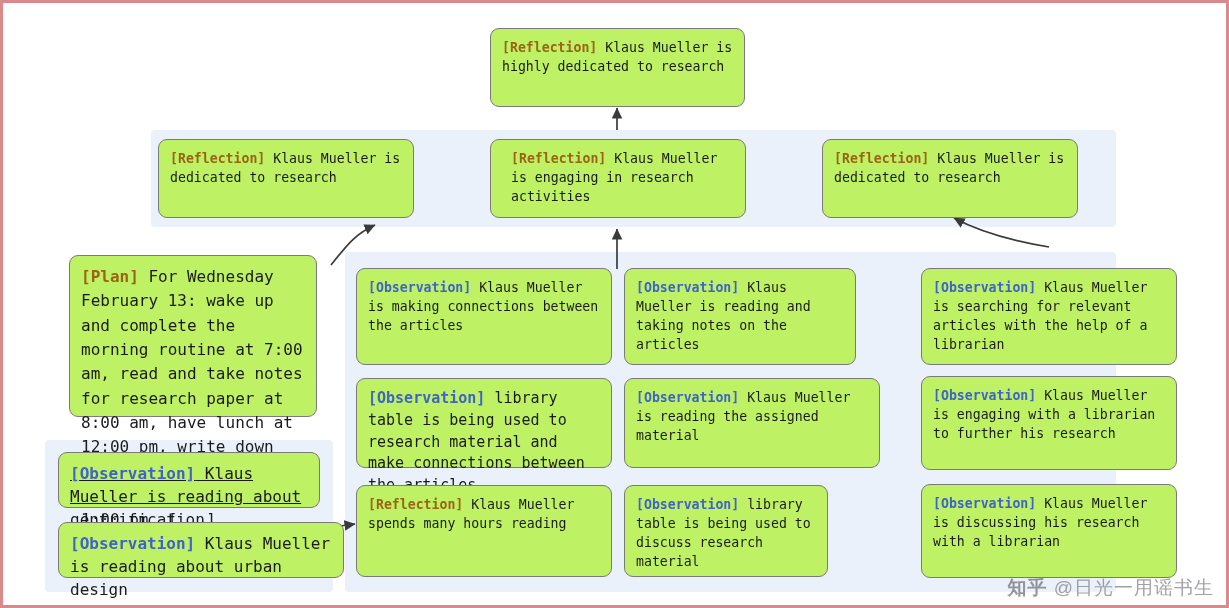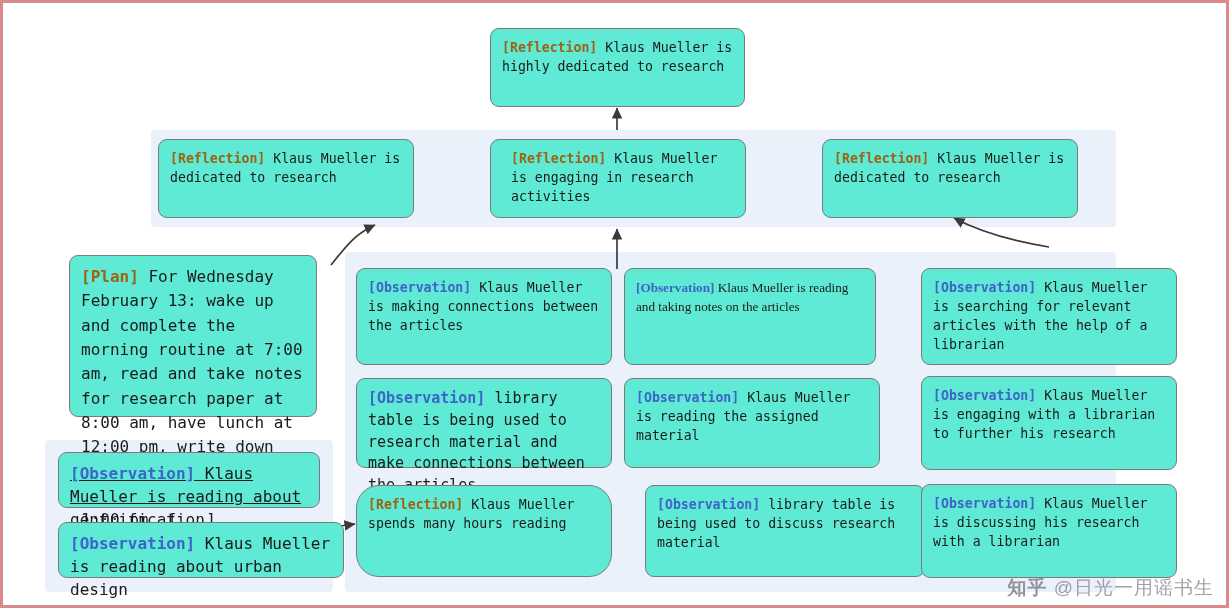--- a/index.html
+++ b/index.html
@@ -19,21 +19,21 @@
     box-sizing: border-box;
     overflow: hidden;
   }
   .band {
     position: absolute;
     background: #eaf1fa;
     border-radius: 4px;
   }
   .node {
     position: absolute;
-    background: #5eead4;
+    background: #bef264;
     border: 1.6px solid #7a7a7a;
     border-radius: 9px;
     box-sizing: border-box;
     padding: 9px 11px;
     line-height: 1.45;
     color: #1b1b1b;
   }
   .node .tag {
     font-weight: bold;
   }
@@ -120,31 +120,31 @@
   <div class="node fs11" style="left:55px; top:519px; width:286px; height:56px;">
     <span class="tag tag-observation">[Observation]</span><span> Klaus Mueller is reading about urban design</span>
   </div>
 
   <div class="node fs13" style="left:353px; top:265px; width:256px; height:97px;">
     <span class="tag tag-observation">[Observation]</span><span> Klaus Mueller is making connections between the articles</span>
   </div>
   <div class="node fs10" style="left:353px; top:375px; width:256px; height:90px;">
     <span class="tag tag-observation">[Observation]</span><span> library table is being used to research material and make connections between the articles</span>
   </div>
-  <div class="node fs13" style="left:353px; top:482px; width:256px; height:92px;border-radius:23px;">
+  <div class="node fs13" style="left:353px; top:482px; width:256px; height:92px;">
     <span class="tag tag-reflection">[Reflection]</span><span> Klaus Mueller spends many hours reading</span>
   </div>
 
-  <div class="node fs13" style="left:621px; top:265px; width:252px; height:97px;font-family:Liberation Serif, serif;">
+  <div class="node fs13" style="left:621px; top:265px; width:232px; height:97px;">
     <span class="tag tag-observation">[Observation]</span><span> Klaus Mueller is reading and taking notes on the articles</span>
   </div>
   <div class="node fs13" style="left:621px; top:375px; width:256px; height:90px;">
     <span class="tag tag-observation">[Observation]</span><span> Klaus Mueller is reading the assigned material</span>
   </div>
-  <div class="node fs13" style="left:642px; top:482px; width:280px; height:92px;">
+  <div class="node fs13" style="left:621px; top:482px; width:204px; height:92px;">
     <span class="tag tag-observation">[Observation]</span><span> library table is being used to discuss research material</span>
   </div>
 
   <div class="node fs13" style="left:918px; top:265px; width:256px; height:97px;">
     <span class="tag tag-observation">[Observation]</span><span> Klaus Mueller is searching for relevant articles with the help of a librarian</span>
   </div>
   <div class="node fs13" style="left:918px; top:373px; width:256px; height:94px;">
     <span class="tag tag-observation">[Observation]</span><span> Klaus Mueller is engaging with a librarian to further his research</span>
   </div>
   <div class="node fs13" style="left:918px; top:481px; width:256px; height:94px;">

